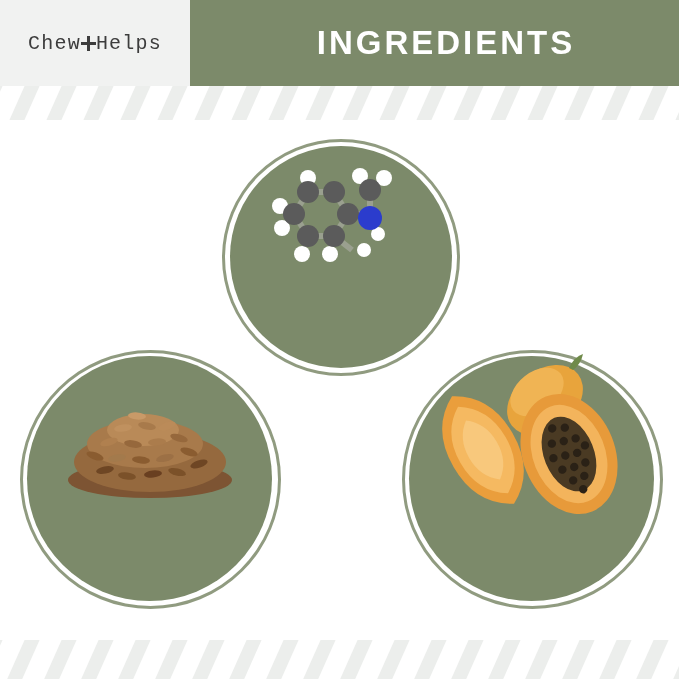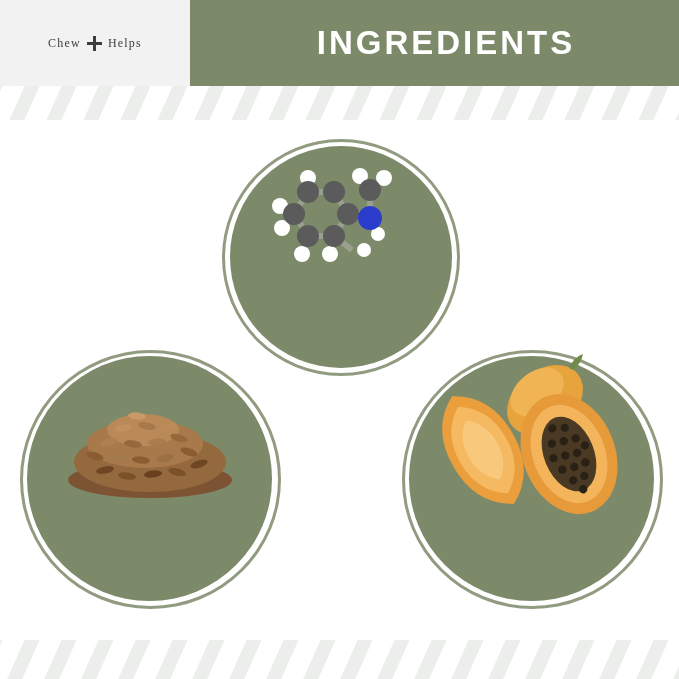--- a/index.html
+++ b/index.html
@@ -43,27 +43,26 @@
     position: absolute;
     left: 0; top: 0;
     width: 190px;
     height: 86px;
     background: #f1f2f1;
     display: flex;
     align-items: center;
     justify-content: center;
   }
   .logo-text {
-    font-family: Liberation Serif, serif;
-    font-size: 12px;
+    font-family: Liberation Mono, monospace;
+    font-size: 20px;
     letter-spacing: 1.2px;
     color: #3d3d3d;
     display: flex;
     align-items: center;
-    gap: 6px;
     font-weight: 400;
   }
   .logo-cross {
     position: relative;
     display: inline-block;
     width: 15px;
     height: 15px;
   }
   .logo-cross:before, .logo-cross:after {
     content: "";

